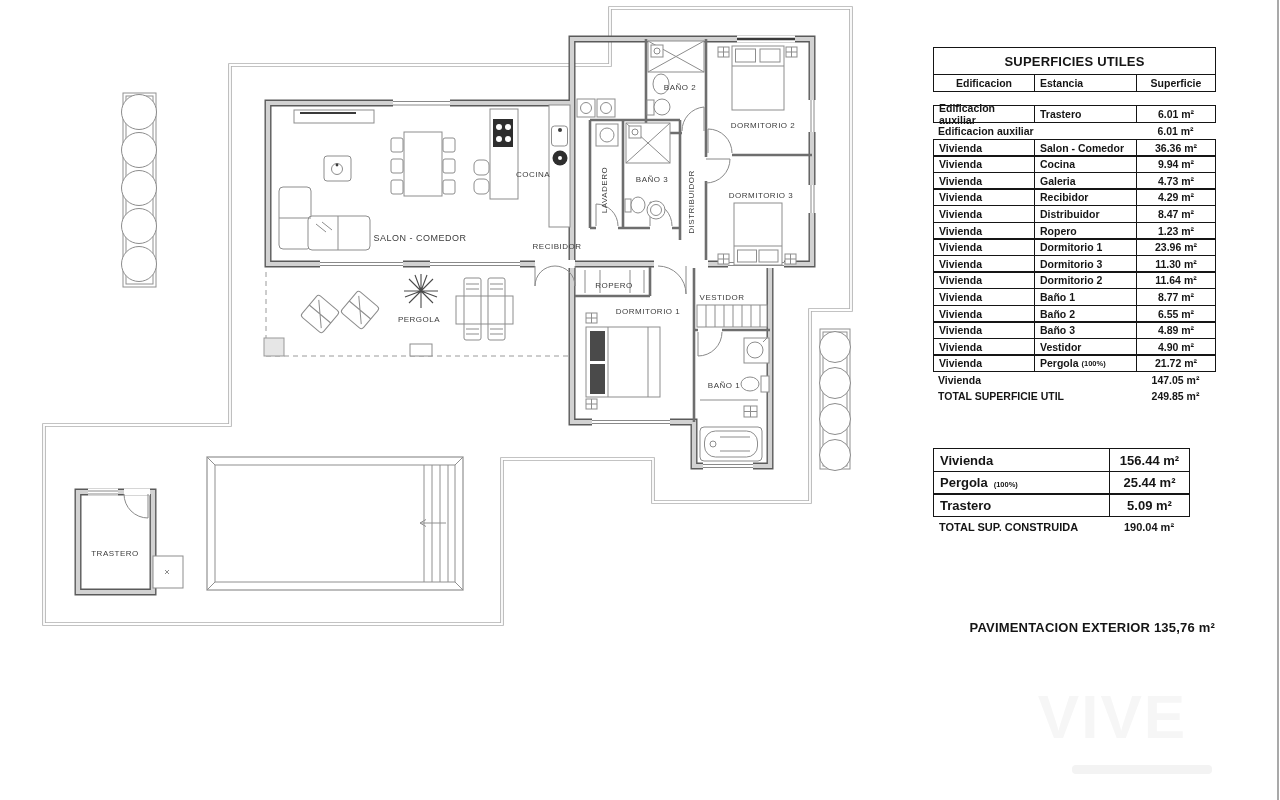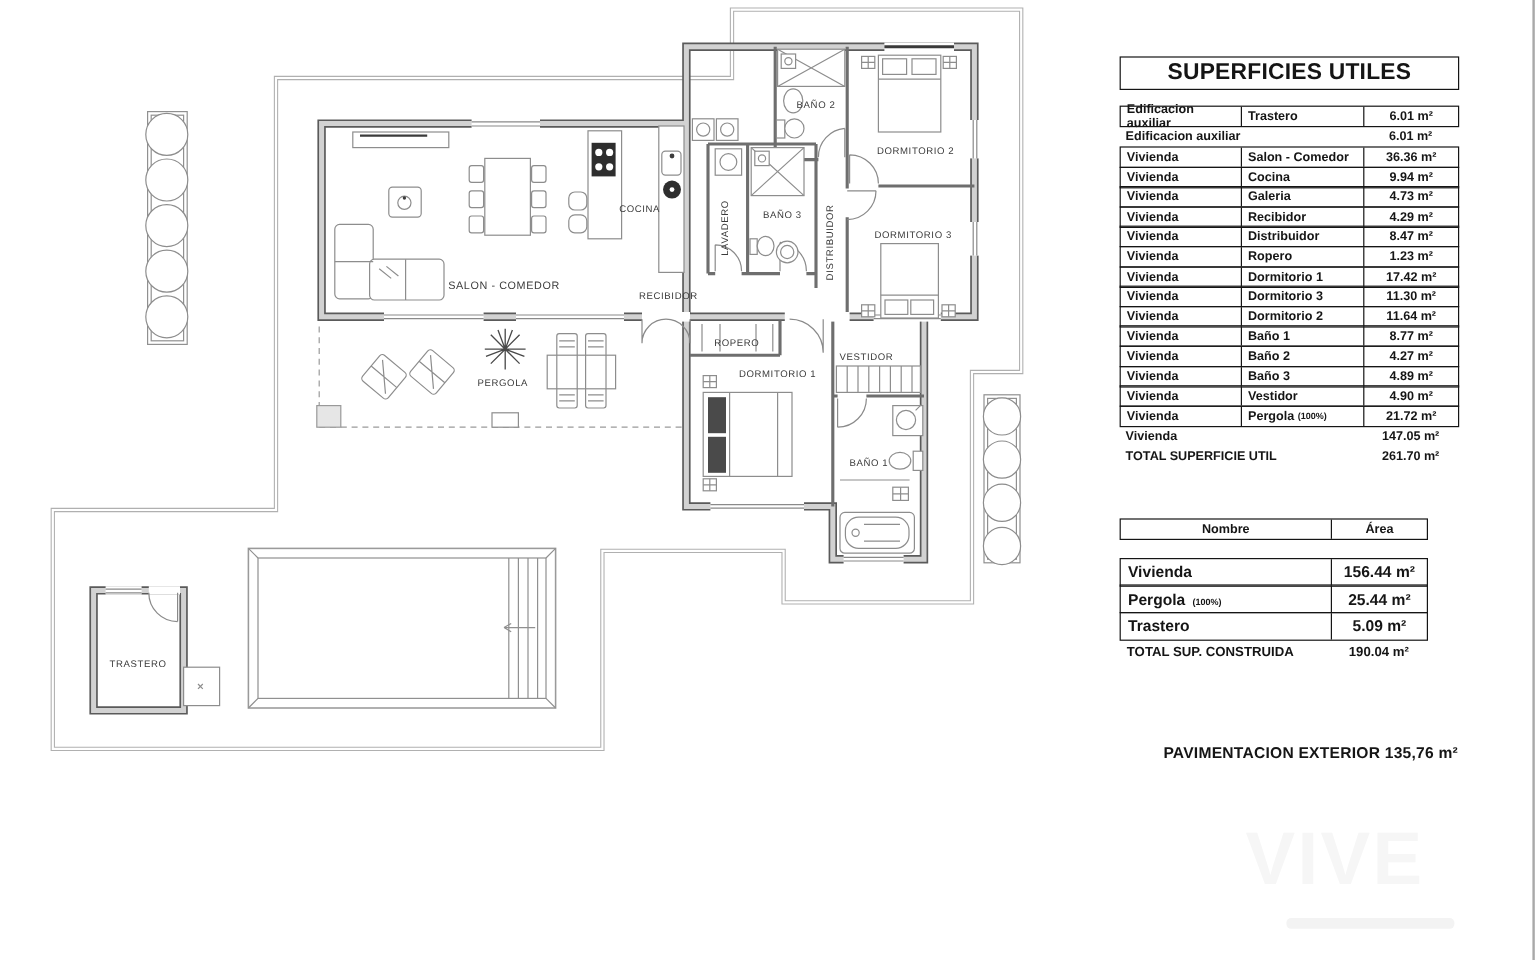--- a/index.html
+++ b/index.html
@@ -21,21 +21,21 @@
   .winrect{fill:#ffffff;stroke:none;}
   .winline{stroke:#8a8a8a;stroke-width:1;fill:none;}
   .bound1{stroke:#b0b0b0;stroke-width:3.6;fill:none;}
   .bound2{stroke:#ffffff;stroke-width:1.8;fill:none;}
   .dash{stroke:#9a9a9a;stroke-width:1;fill:none;stroke-dasharray:5 4;}
   
   .tbl{position:absolute;font-weight:bold;}
   #t1{left:933px;top:47px;width:283px;}
   #t2{left:933px;top:433px;width:257px;}
   .tbl-title{border:1.5px solid #151515;height:26px;display:flex;align-items:center;justify-content:center;
-             font-size:19px;letter-spacing:.2px;}
+             font-size:13px;letter-spacing:.2px;}
   .thead{border:1.5px solid #151515;margin-top:-1.5px;height:16px;display:flex;font-size:10.5px;align-items:stretch;}
   .gap{height:13px;}
   .tr{display:flex;align-items:center;font-size:10.5px;height:16px;}
   .boxed{border:1.4px solid #151515;}
   .boxed + .boxed{margin-top:-1.4px;}
   #t1 .c1{width:100px;padding-left:5px;box-sizing:border-box;}
   #t1 .c2{width:102px;padding-left:5px;box-sizing:border-box;display:flex;align-items:center;gap:3px;}
   #t1 .c3{flex:1;text-align:center;}
   #t1 .boxed .c2, #t1 .boxed .c3, #t1 .thead .c2, #t1 .thead .c3{border-left:1.3px solid #151515;align-self:stretch;display:flex;align-items:center;justify-content:flex-start;}
   #t1 .boxed .c3, #t1 .thead .c3{justify-content:center;}
@@ -337,20 +337,25 @@
     <text class="rlabel" x="648" y="314">DORMITORIO 1</text>
     <text class="rlabel" x="722" y="300">VESTIDOR</text>
     <text class="rlabel" x="724" y="388">BAÑO 1</text>
     <text class="rlabel" x="419" y="322">PERGOLA</text>
     <text class="rlabel" x="115" y="556">TRASTERO</text>
   </g>
 </svg>
 
 <div class="tbl" id="t1">
   <div class="tbl-title">SUPERFICIES UTILES</div>
+  <div class="thead">
+    <span class="c1">Edificacion</span>
+    <span class="c2">Estancia</span>
+    <span class="c3">Superficie</span>
+  </div>
   <div class="gap"></div>
   <div class="tr boxed">
       <span class="c1">Edificacion auxiliar</span>
       <span class="c2">
         <i class="nrm">Trastero</i>
       </span>
       <span class="c3">6.01 m²</span>
     </div>
   <div class="tr plain">
       <span class="cm">Edificacion auxiliar</span>
@@ -396,21 +401,21 @@
       <span class="c2">
         <i class="nrm">Ropero</i>
       </span>
       <span class="c3">1.23 m²</span>
     </div>
   <div class="tr boxed">
       <span class="c1">Vivienda</span>
       <span class="c2">
         <i class="nrm">Dormitorio 1</i>
       </span>
-      <span class="c3">17.42 m²</span>
+      <span class="c3">23.96 m²</span>
     </div>
   <div class="tr boxed">
       <span class="c1">Vivienda</span>
       <span class="c2">
         <i class="nrm">Dormitorio 3</i>
       </span>
       <span class="c3">11.30 m²</span>
     </div>
   <div class="tr boxed">
       <span class="c1">Vivienda</span>
@@ -424,21 +429,21 @@
       <span class="c2">
         <i class="nrm">Baño 1</i>
       </span>
       <span class="c3">8.77 m²</span>
     </div>
   <div class="tr boxed">
       <span class="c1">Vivienda</span>
       <span class="c2">
         <i class="nrm">Baño 2</i>
       </span>
-      <span class="c3">4.27 m²</span>
+      <span class="c3">6.55 m²</span>
     </div>
   <div class="tr boxed">
       <span class="c1">Vivienda</span>
       <span class="c2">
         <i class="nrm">Baño 3</i>
       </span>
       <span class="c3">4.89 m²</span>
     </div>
   <div class="tr boxed">
       <span class="c1">Vivienda</span>
@@ -454,29 +459,25 @@
         <i class="pct">(100%)</i>
       </span>
       <span class="c3">21.72 m²</span>
     </div>
   <div class="tr plain">
       <span class="cm">Vivienda</span>
       <span class="c3">147.05 m²</span>
     </div>
   <div class="tr plain">
       <span class="cm">TOTAL SUPERFICIE UTIL</span>
-      <span class="c3">261.70 m²</span>
+      <span class="c3">249.85 m²</span>
     </div>
 </div>
 
 <div class="tbl" id="t2">
-  <div class="thead">
-    <span class="c1">Nombre</span>
-    <span class="c2">Área</span>
-  </div>
   <div class="gap" style="height:15px;"></div>
   <div class="tr boxed">
       <span class="c1">
         <i class="nrm">Vivienda</i>
       </span>
       <span class="c2">156.44 m²</span>
     </div>
   <div class="tr boxed">
       <span class="c1">
         <i class="nrm">Pergola</i>

